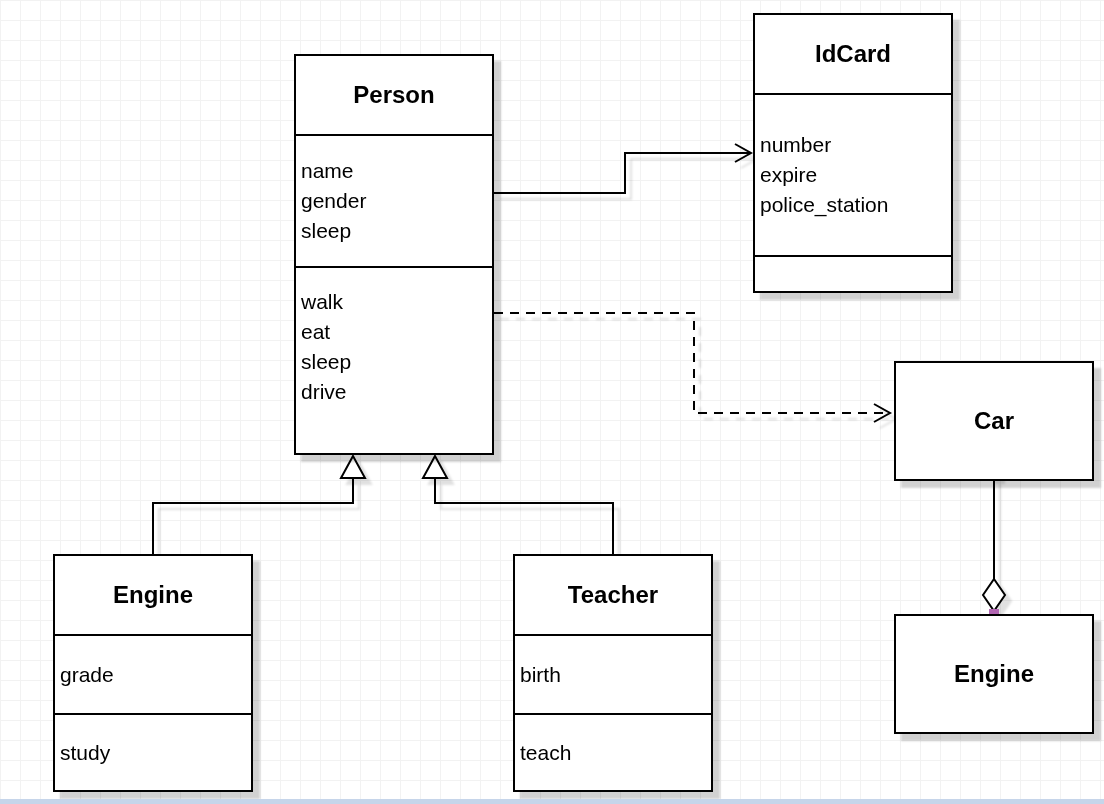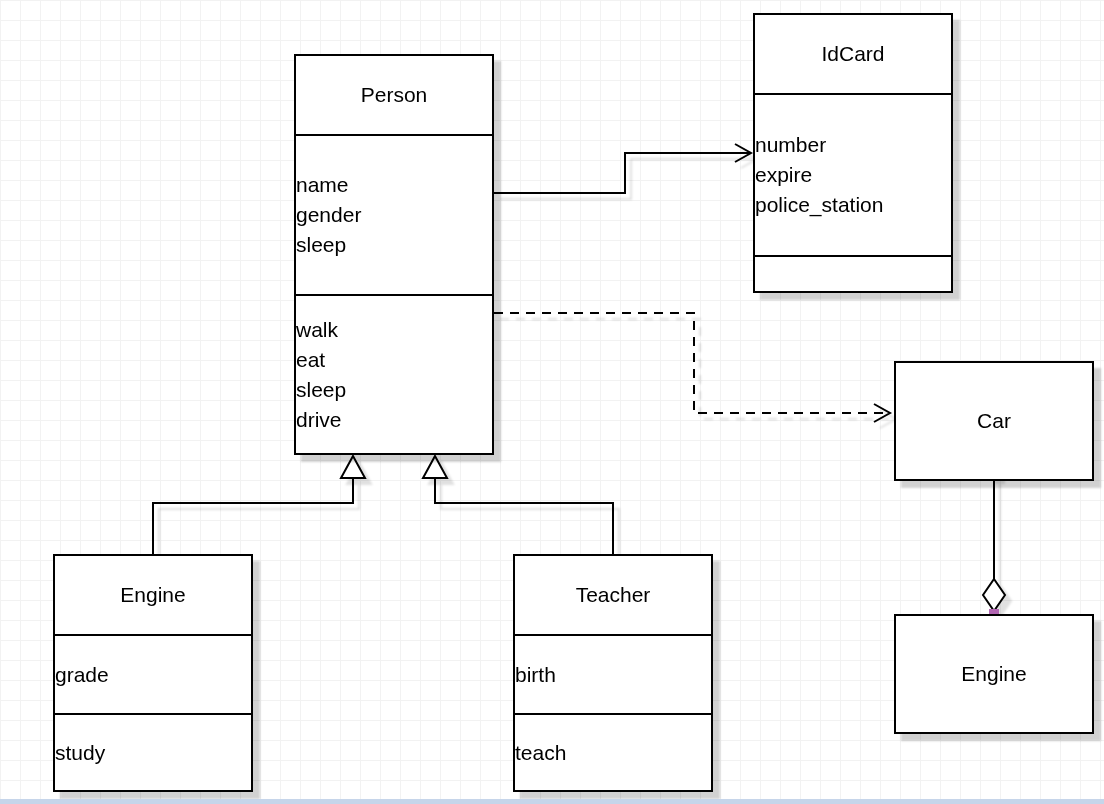--- a/index.html
+++ b/index.html
@@ -15,26 +15,26 @@
     color:#000;
   }
   .uml-class {
     position:absolute;
     background:var(--shape-fill,#ffffff);
     border:2px solid var(--stroke,#000000);
     box-shadow:7px 7px 2px var(--shadow,rgba(0,0,0,0.18));
   }
   .uml-title {
     display:flex; align-items:center; justify-content:center;
-    font-weight:normal; font-size:21px; white-space:nowrap;
+    font-weight:bold; font-size:24px; white-space:nowrap;
   }
   .uml-sec {
     border-top:2px solid var(--stroke,#000000);
     display:flex; flex-direction:column; justify-content:center;
-    font-size:21px;
+    padding-left:5px; font-size:21px;
   }
   .uml-line { line-height:30px; white-space:nowrap; }
   svg#edges {
     position:absolute; left:0; top:0;
     filter:drop-shadow(6px 6px 1px rgba(0,0,0,0.12));
   }
   .edge { stroke:var(--stroke,#000000); stroke-width:2; fill:none; }
   .dashed { stroke-dasharray:9 7; }
   .hollow { stroke:var(--stroke,#000000); stroke-width:2; fill:var(--shape-fill,#ffffff); }
   .cp { fill:var(--connection-point-color,#b266b2); stroke:none; }
@@ -68,21 +68,21 @@
     <g>
       <path class="edge" d="M994 473 V579"></path>
       <polygon class="hollow" points="994,579 1005,595 994,611 983,595"></polygon>
       <rect class="cp" x="989" y="468" width="10" height="10"></rect>
       <rect class="cp" x="989" y="609" width="10" height="10"></rect>
     </g>
   </svg>
 
   <div class="uml-class" style="left:294px; top:54px; width:200px; height:401px;">
     <div class="uml-title" style="height:78px">Person</div>
-    <div class="uml-sec" style="height:160px">
+    <div class="uml-sec" style="height:132px">
       <div class="uml-line">name</div>
       <div class="uml-line">gender</div>
       <div class="uml-line">sleep</div>
     </div>
     <div class="uml-sec" style="height:159px">
       <div class="uml-line">walk</div>
       <div class="uml-line">eat</div>
       <div class="uml-line">sleep</div>
       <div class="uml-line">drive</div>
     </div>

